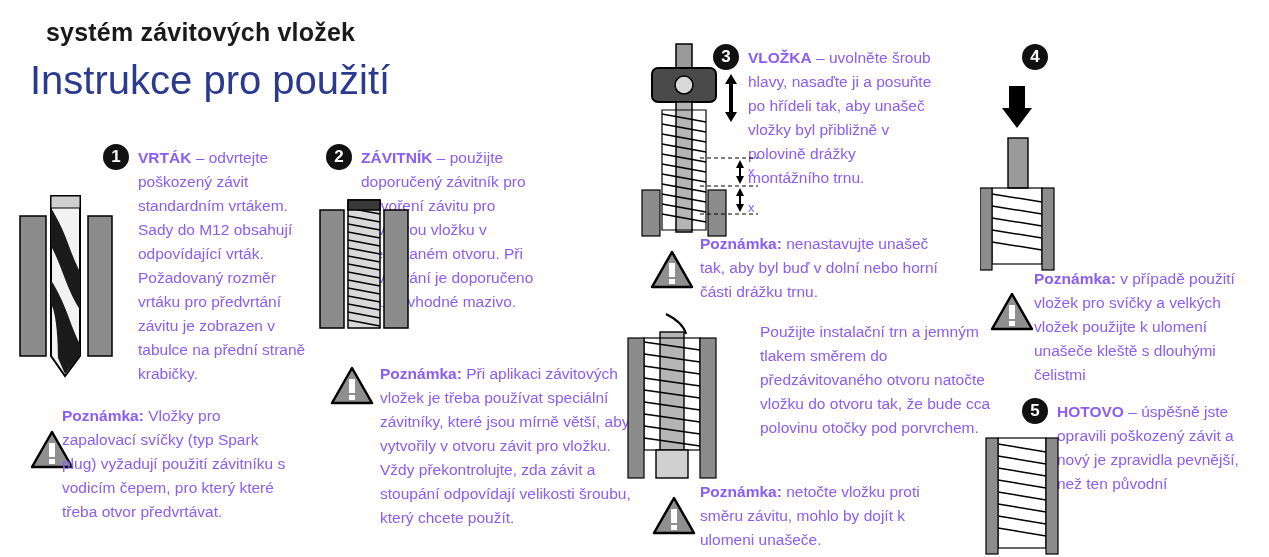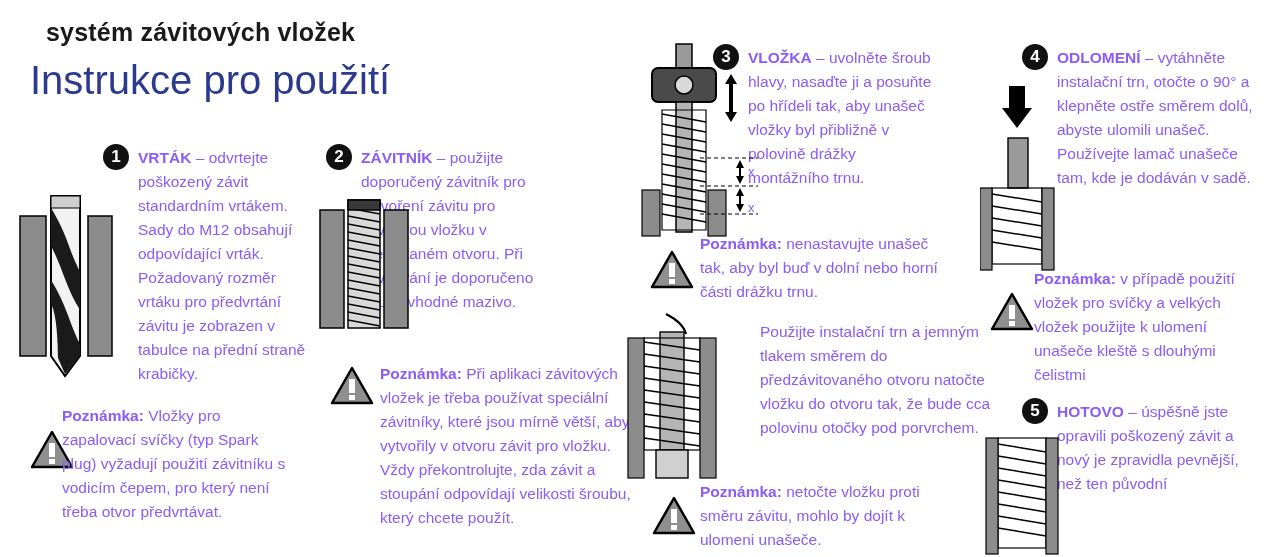--- a/index.html
+++ b/index.html
@@ -103,21 +103,21 @@
 
   <div class="warn" style="left:30px; top:430px;">
     <svg width="44" height="40" viewBox="0 0 44 40">
       <path d="M22 2 L42 37 L2 37 Z" fill="#8f8f8f" stroke="#000" stroke-width="2.5" stroke-linejoin="round"></path>
       <rect x="19" y="13" width="6" height="14" fill="#fff"></rect>
       <rect x="19" y="29" width="6" height="5" fill="#fff"></rect>
     </svg>
   </div>
   <div class="txt" style="left:62px; top:404px; width:235px;">
     <span class="lead">Poznámka:</span>
-    <span>Vložky pro zapalovací svíčky (typ Spark plug) vyžadují použití závitníku s vodicím čepem, pro který není třeba otvor předvrtávat.</span>
+    <span>Vložky pro zapalovací svíčky (typ Spark plug) vyžadují použití závitníku s vodicím čepem, pro který které třeba otvor předvrtávat.</span>
   </div>
 
   <div class="badge" style="left:326px; top:144px;">2</div>
 
   <div class="txt" style="left:361px; top:146px; width:193px;">
     <span class="lead">ZÁVITNÍK</span>
     <span>–</span>
     <span>použijte doporučený závitník pro vytvoření závitu pro závitovou vložku v předvrtaném otvoru. Při závitování je doporučeno použít vhodné mazivo.</span>
   </div>
 
@@ -260,25 +260,20 @@
       <rect x="19" y="29" width="6" height="5" fill="#fff"></rect>
     </svg>
   </div>
   <div class="txt" style="left:700px; top:480px; width:250px;">
     <span class="lead">Poznámka:</span>
     <span>netočte vložku proti směru závitu, mohlo by dojít k ulomeni unašeče.</span>
   </div>
 
   <div class="badge" style="left:1022px; top:44px;">4</div>
 
-  <div class="txt" style="left:1057px; top:46px; width:200px;">
-    <span class="lead">ODLOMENÍ</span>
-    <span>–</span>
-    <span>vytáhněte instalační trn, otočte o 90° a klepněte ostře směrem dolů, abyste ulomili unašeč. Používejte lamač unašeče tam, kde je dodáván v sadě.</span>
-  </div>
 
   <div class="art" style="left:980px; top:82px;">
     <svg width="82" height="190" viewBox="0 0 82 190">
       <g fill="#000">
         <rect x="29" y="4" width="16" height="26"></rect>
         <path d="M37 46 L52 26 L22 26 Z"></path>
       </g>
       <rect x="28" y="56" width="20" height="50" fill="#9a9a9a" stroke="#000" stroke-width="1.4"></rect>
       <g stroke="#000" stroke-width="1.5" fill="none">
         <path d="M12 112 L62 120"></path>

